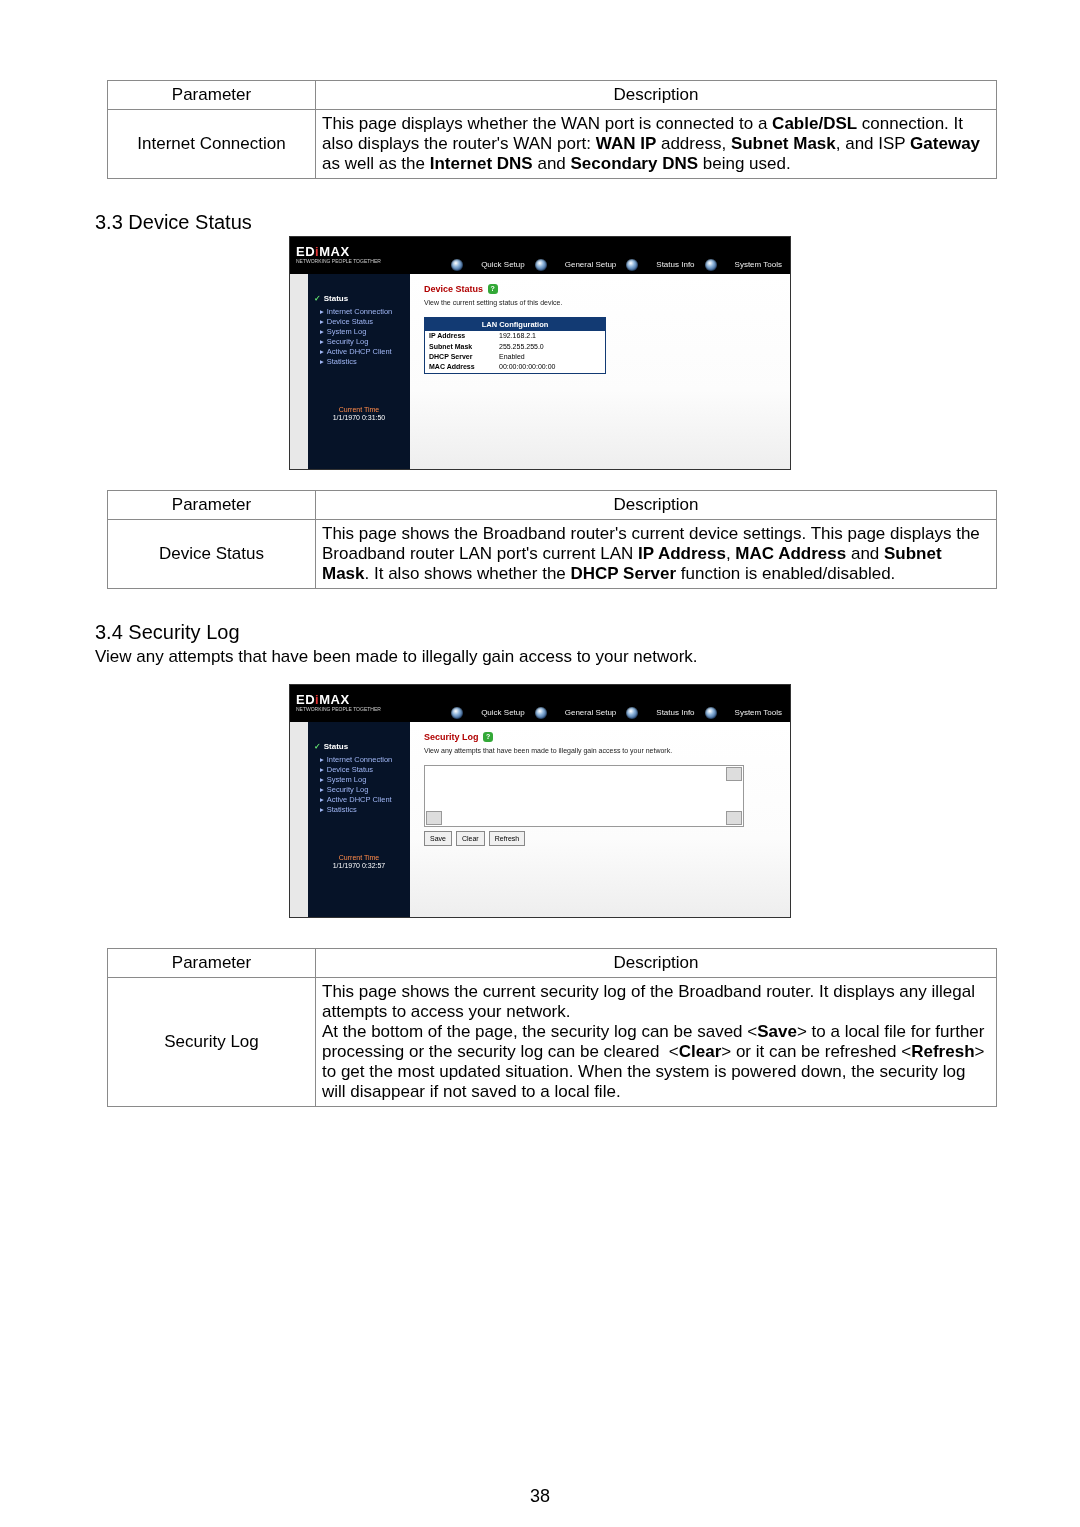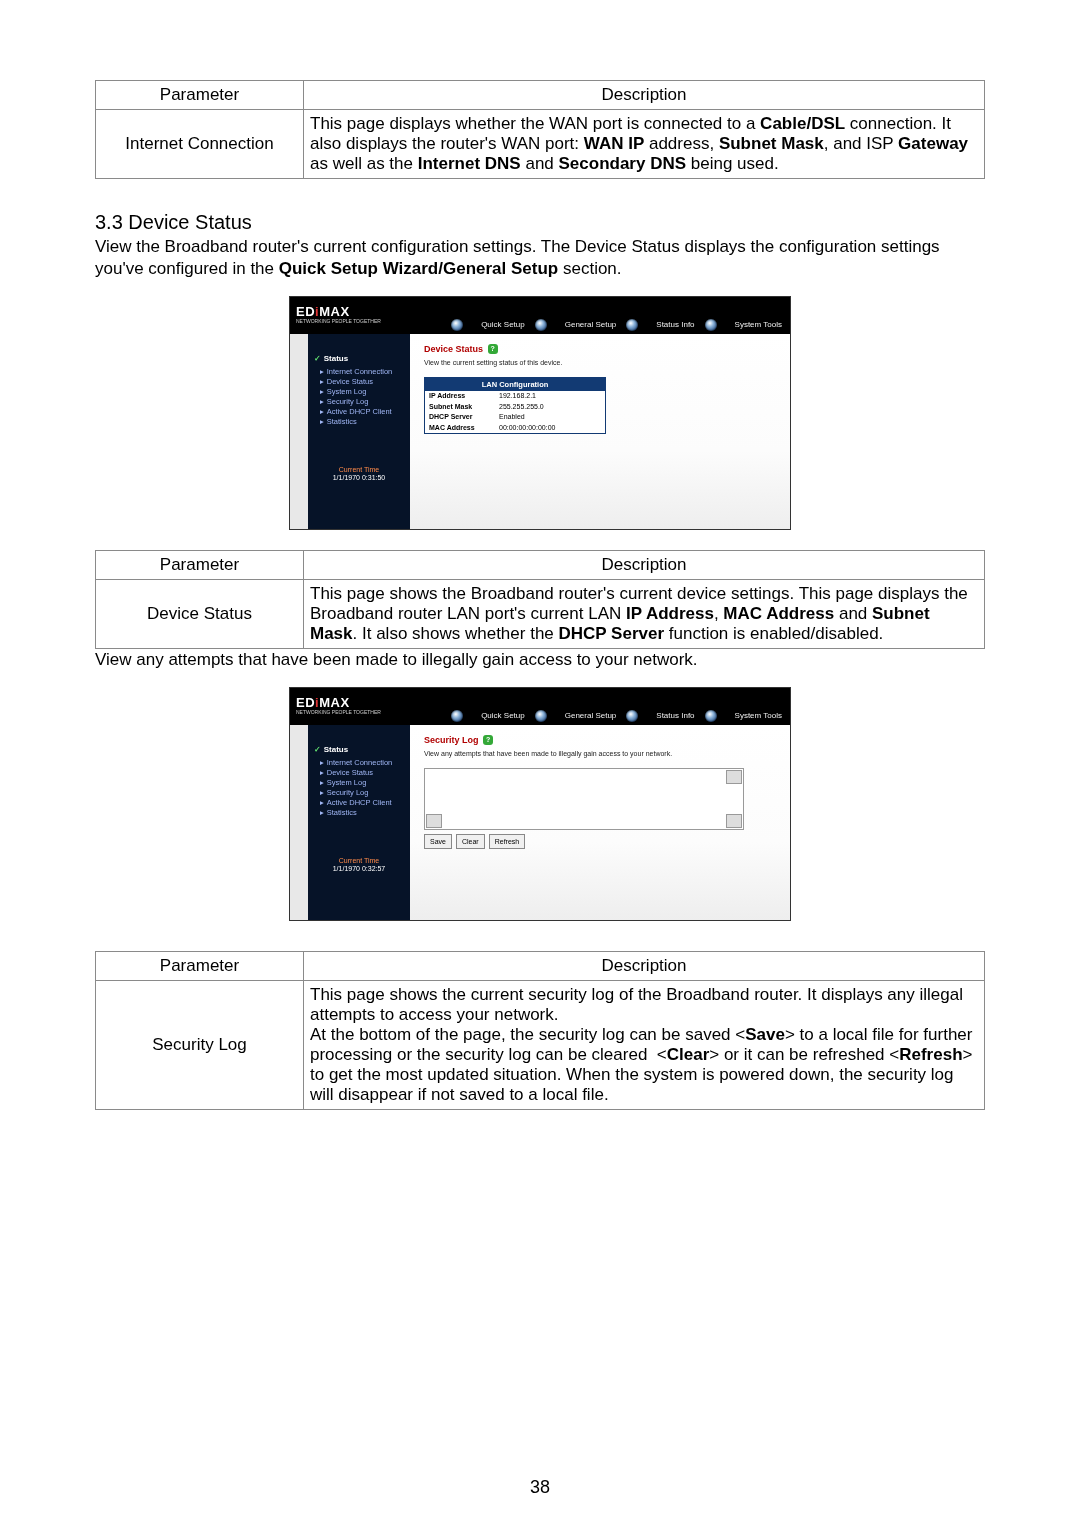--- a/index.html
+++ b/index.html
@@ -11,32 +11,33 @@
   .page {
     width: 1080px;
     min-height: 1527px;
     margin: 0 auto;
     padding: 80px 95px 0 95px;
     box-sizing: border-box;
     position: relative;
   }
   .pnum {
     position: absolute;
-    bottom: 29px;
+    bottom: 20px;
     left: 0;
     width: 100%;
     text-align: center;
     font-size: 18px;
   }
 
   
   table.outer {
     border-collapse: collapse;
     width: 100%;
     font-size: 17px;
+    margin-left: 12px;
   }
   table.outer td, table.outer th {
     border: 1px solid #8a8a8a;
     padding: 4px 6px;
     vertical-align: top;
   }
   table.outer th {
     font-weight: normal;
     text-align: center;
     background: #fff;
@@ -261,21 +262,20 @@
       <th>Description</th>
     </tr>
     <tr>
       <td class="param">Internet Connection</td>
       <td>This page displays whether the WAN port is connected to a <b>Cable/DSL</b> connection. It also displays the router's WAN port: <b>WAN IP</b> address, <b>Subnet Mask</b>, and ISP <b>Gateway</b> as well as the <b>Internet DNS</b> and <b>Secondary DNS</b> being used.</td>
     </tr>
   </tbody>
     </table>
 
   <h3 class="sec">3.3 Device Status</h3>
-  <p class="lead">View the Broadband router's current configuration settings. The Device Status displays the configuration settings you've configured in the <b>Quick Setup Wizard/General Setup</b> section.</p>
 
   <div class="ui">
     <div class="top">
       <div>
         <span class="logo">ED<span class="dot">i</span>MAX</span>
         <span class="sub">NETWORKING PEOPLE TOGETHER</span>
       </div>
       <div class="navbtns">
         <span class="navbtn">
             <span class="ico"></span>
@@ -341,20 +341,21 @@
       <th class="param">Parameter</th>
       <th>Description</th>
     </tr>
     <tr>
       <td class="param">Device Status</td>
       <td>This page shows the Broadband router's current device settings. This page displays the Broadband router LAN port's current LAN <b>IP Address</b>, <b>MAC Address</b> and <b>Subnet Mask</b>. It also shows whether the <b>DHCP Server</b> function is enabled/disabled.</td>
     </tr>
   </tbody>
     </table>
 
+  <h3 class="sec">3.4 Security Log</h3>
   <p class="lead">View any attempts that have been made to illegally gain access to your network.</p>
 
   <div class="ui">
     <div class="top">
       <div>
         <span class="logo">ED<span class="dot">i</span>MAX</span>
         <span class="sub">NETWORKING PEOPLE TOGETHER</span>
       </div>
       <div class="navbtns">
         <span class="navbtn">

